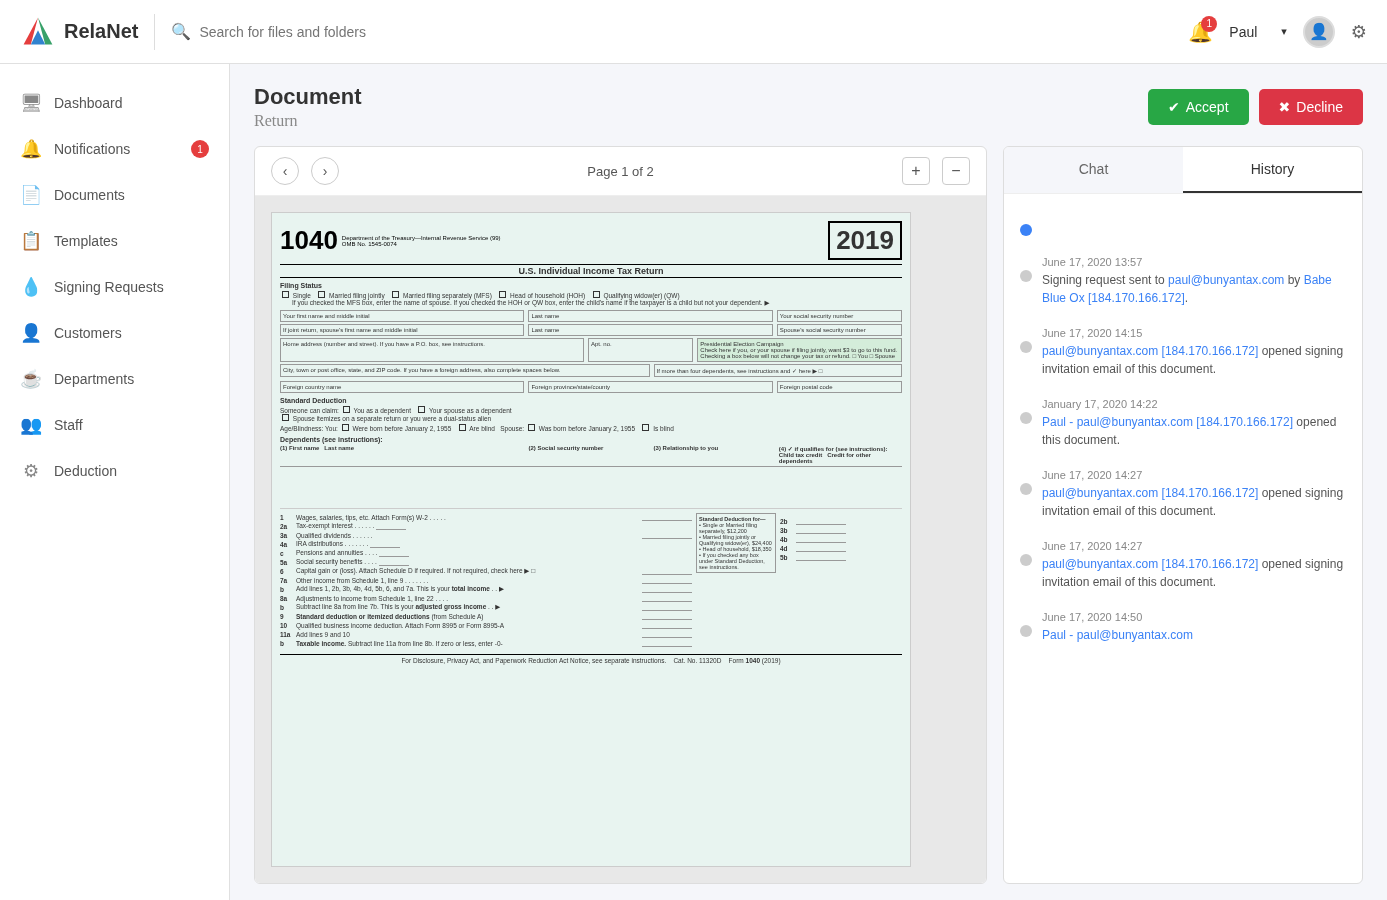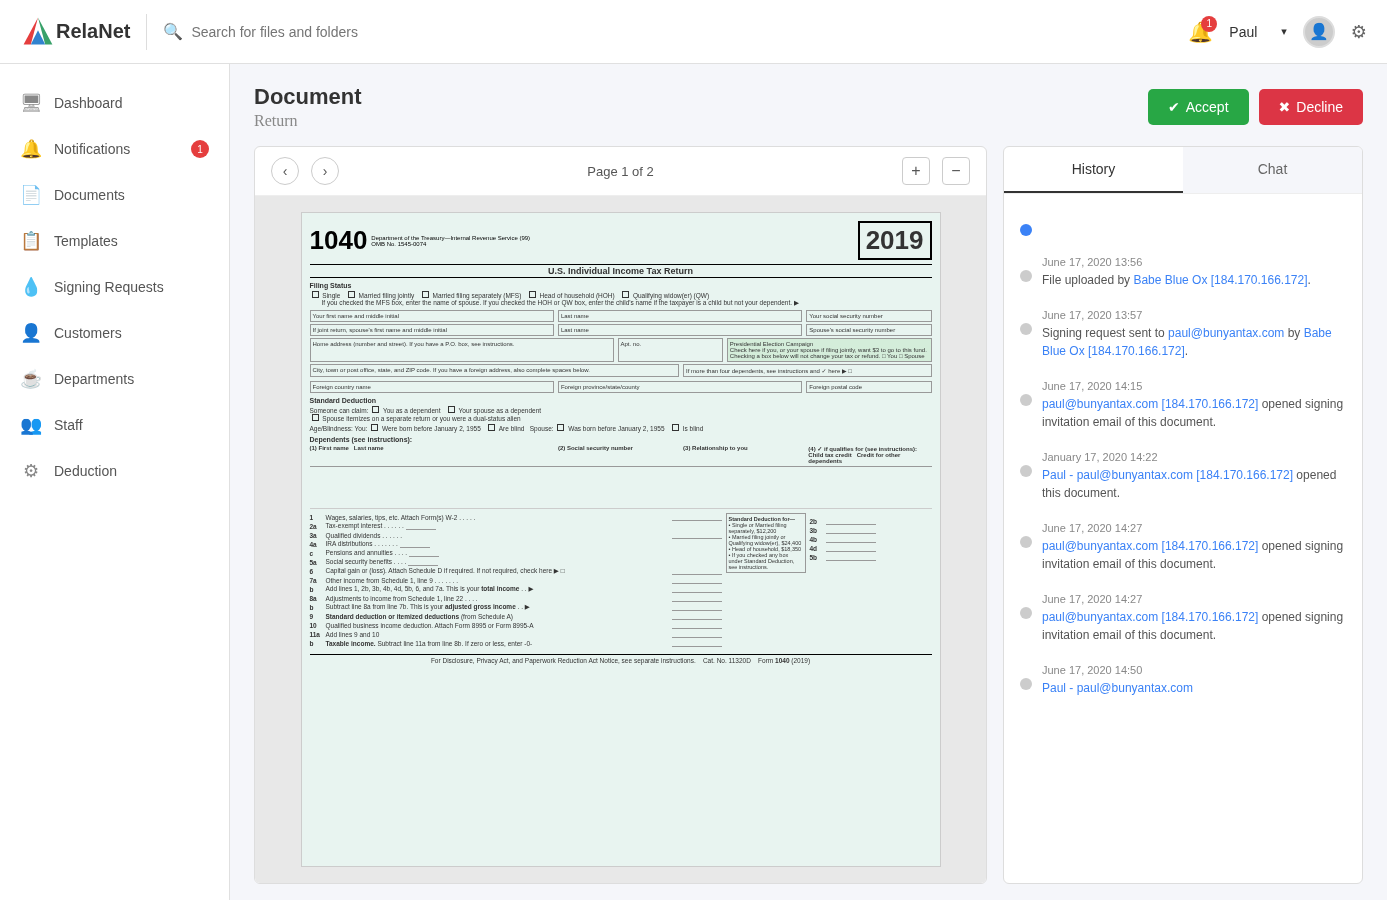--- a/index.html
+++ b/index.html
@@ -4,21 +4,21 @@
   <style>
     * { box-sizing: border-box; margin: 0; padding: 0; }
     body { font-family: -apple-system, BlinkMacSystemFont, 'Segoe UI', sans-serif; background: #f5f6fa; color: #333; height: 900px; overflow: hidden; }
 
     
     .topnav {
       display: flex; align-items: center; background: #fff;
       height: 64px; padding: 0 20px; border-bottom: 1px solid #e0e0e0;
       position: fixed; top: 0; left: 0; right: 0; z-index: 100;
     }
-    .logo { display: flex; align-items: center; font-size: 20px; font-weight: 700; color: #333; }
+    .logo { display: flex; align-items: center; gap: 8px; font-size: 20px; font-weight: 700; color: #333; }
     .logo-icon { width: 36px; height: 36px; }
     .nav-divider { width: 1px; height: 36px; background: #ddd; margin: 0 16px; }
     .search-bar {
       display: flex; align-items: center; gap: 8px;
       flex: 1; max-width: 500px; border: none; background: transparent;
     }
     .search-bar input {
       border: none; outline: none; background: transparent;
       font-size: 14px; color: #999; width: 100%;
     }
@@ -96,21 +96,21 @@
       background: #fff; cursor: pointer; display: flex; align-items: center; justify-content: center;
       font-size: 14px; color: #555;
     }
     .page-info { font-size: 13px; color: #555; flex: 1; text-align: center; }
     .zoom-btn {
       width: 28px; height: 28px; border: 1px solid #ccc; border-radius: 4px;
       background: #fff; cursor: pointer; display: flex; align-items: center; justify-content: center;
       font-size: 16px; color: #555;
     }
     .doc-page {
-      flex: 1; overflow: auto; display: flex; justify-content: center;
+      flex: 1; overflow: auto; display: flex; justify-content: flex-start;
       padding: 16px; background: #e8e8e8;
     }
     .tax-form {
       width: 640px; background: #e8f4f0; border: 1px solid #ccc;
       font-size: 7px; font-family: Arial, sans-serif; padding: 8px;
     }
     .form-header { display: flex; align-items: center; gap: 4px; margin-bottom: 4px; }
     .form-1040 { font-size: 26px; font-weight: 900; color: #000; }
     .form-dept { font-size: 6px; color: #000; flex: 1; }
     .form-year { font-size: 26px; font-weight: 700; border: 2px solid #000; padding: 2px 6px; }
@@ -425,39 +425,30 @@
 
             <div style="font-size:6.5px;text-align:center;margin-top:6px;border-top:1px solid #000;padding-top:2px;">
               For Disclosure, Privacy Act, and Paperwork Reduction Act Notice, see separate instructions. &nbsp;&nbsp; Cat. No. 11320D &nbsp;&nbsp; Form <strong>1040</strong> (2019)
             </div>
           </div>
         </div>
       </div>
 
       <div class="right-panel">
         <div class="panel-tabs">
+          <div class="panel-tab">Chat</div>
           <div class="panel-tab active">History</div>
-          <div class="panel-tab">Chat</div>
         </div>
         <div class="history-list">
 
           <div class="history-item">
             <div class="h-dot blue"></div>
             <div class="h-content"></div>
           </div>
 
-          <div class="history-item">
-            <div class="h-dot"></div>
-            <div class="h-content">
-              <div class="h-time">June 17, 2020 13:56</div>
-              <div class="h-text">
-                File uploaded by <a class="h-link" href="#">Babe Blue Ox [184.170.166.172]</a>.
-              </div>
-            </div>
-          </div>
 
           <div class="history-item">
             <div class="h-dot"></div>
             <div class="h-content">
               <div class="h-time">June 17, 2020 13:57</div>
               <div class="h-text">
                 Signing request sent to <a class="h-link" href="#">paul@bunyantax.com</a> by <a class="h-link" href="#">Babe Blue Ox [184.170.166.172]</a>.
               </div>
             </div>
           </div>

